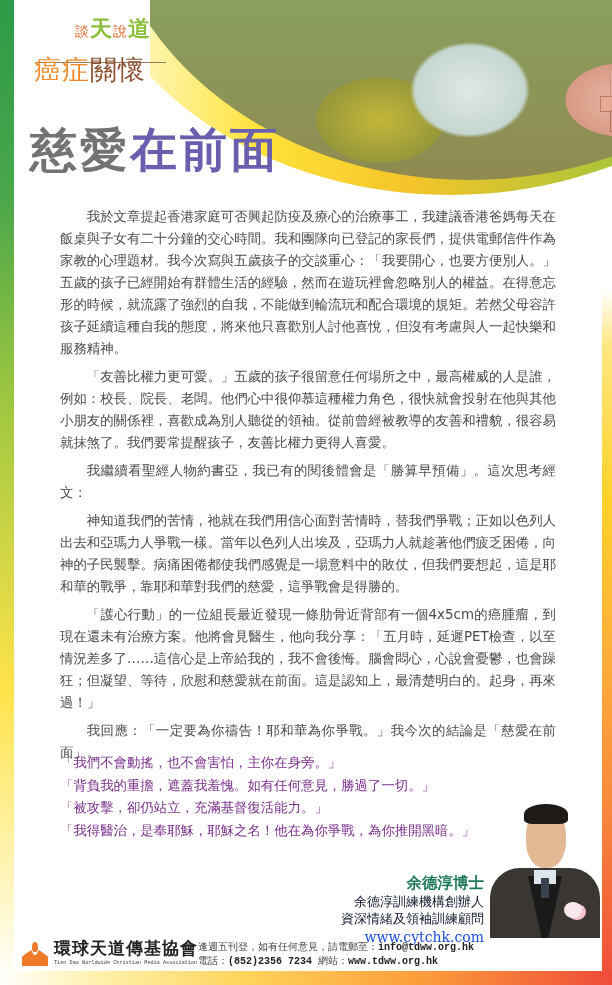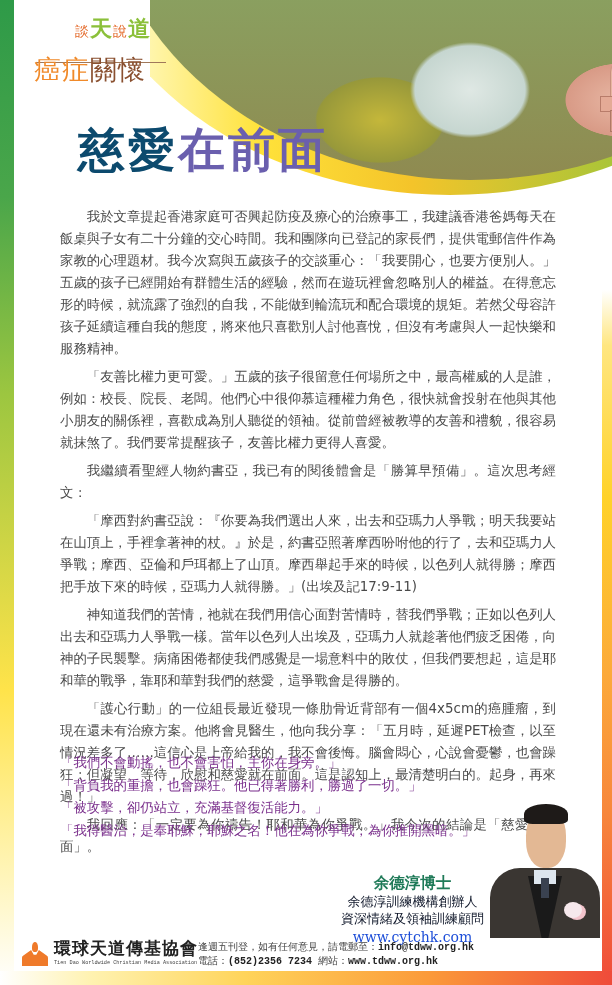--- a/index.html
+++ b/index.html
@@ -35,21 +35,21 @@
   .column-tag { position:absolute; left:34px; top:12px; width:130px; height:85px; }
   .tag-top { position:absolute; left:30px; top:2px; font-size:22px; font-weight:bold; color:#8bc03a;
     font-family:"DejaVu Serif", serif; letter-spacing:1px;margin-left:11px; }
   .tag-top .small { font-size:14px; color:#e46a2a; font-weight:normal; }
   .tag-line { position:absolute; left:2px; top:50px; width:130px; height:1px; background:#a0785a; }
   .tag-bottom { position:absolute; left:0; top:40px; font-size:27px; font-weight:normal; color:#8a5030;
     font-family:"DejaVu Serif", serif; letter-spacing:1px; }
   .tag-bottom .orange { color:#f08a2a; }
 
   .title { position:absolute; left:30px; top:120px; font-size:47px; font-weight:bold; letter-spacing:3px; line-height:60px; }
-  .title .pink { color:#0c4a6e;margin-left:48px; }
+  .title .pink { color:#737373; }
   .title .purple { color:#6a5fae; }
 
   
   .article { position:absolute; left:60px; top:206px; width:496px; font-size:13.4px; line-height:22px; color:#4a4a4a; }
   .article p { margin:0 0 6px 0; text-indent:2em; text-align:justify; }
 
   .poem { position:absolute; left:60px; top:752px; font-size:13.4px; line-height:22.5px; color:#7a2f8c; }
   .poem .lead { font-weight:bold; color:#7a2f8c; }
   .poem .lead .q { color:#d82a7a; }
   .poem div { white-space:nowrap; }
@@ -58,21 +58,21 @@
   .author-photo { position:absolute; left:490px; top:798px; width:110px; height:140px; overflow:hidden; }
   .suit { position:absolute; left:0; top:70px; width:110px; height:80px; background:#3a3632; border-radius:30px 30px 0 0; }
   .sweater { position:absolute; left:38px; top:78px; width:34px; height:62px; background:#1a1a1a;
     clip-path:polygon(0 0,100% 0,60% 100%,40% 100%); }
   .shirt { position:absolute; left:44px; top:72px; width:22px; height:14px; background:#dde6ee; }
   .tie { position:absolute; left:51px; top:80px; width:8px; height:20px; background:#3a4250; }
   .head { position:absolute; left:36px; top:10px; width:40px; height:60px; background:#e3b894; border-radius:46% 46% 44% 44%; }
   .hair { position:absolute; left:34px; top:6px; width:44px; height:20px; background:#1e1a18; border-radius:50% 50% 20% 20%; }
   .flower { position:absolute; left:74px; top:104px; width:18px; height:16px; background:#f6e8ec; border-radius:50%; box-shadow:4px 2px 0 #f3c4cc; }
 
-  .author-info { position:absolute; right:128px; top:873px; text-align:center; color:#2a8a6a; font-family:"DejaVu Serif", serif; }
+  .author-info { position:absolute; right:128px; top:873px; text-align:right; color:#2a8a6a; font-family:"DejaVu Serif", serif; }
   .author-name { font-size:15.5px; font-weight:bold; color:#1f7a58; line-height:20px; }
   .author-role { font-size:13px; line-height:17px; color:#0f172a; }
   .author-web { font-size:14px; line-height:20px; color:#1d4ed8; }
 
   
   .footer { position:absolute; left:22px; top:940px; height:32px; width:440px;font-family:Liberation Mono, monospace; }
   .logo-icon { position:absolute; left:0; top:2px; width:26px; height:24px; }
   .logo-icon .body { position:absolute; left:0; top:8px; width:26px; height:16px; background:#ef7a2a; border-radius:8px 8px 0 0;
     clip-path:polygon(0 40%,35% 0,45% 30%,55% 30%,65% 0,100% 40%,100% 100%,0 100%); }
   .logo-icon .flame { position:absolute; left:10px; top:0; width:6px; height:10px; background:#ef7a2a; border-radius:50% 50% 40% 40%; }
@@ -111,29 +111,28 @@
 </div>
 
 <h1 class="title" style="margin:0;">
   <span class="pink">慈愛</span><span class="purple">在前面</span>
 </h1>
 
 <div class="article">
   <p>我於文章提起香港家庭可否興起防疫及療心的治療事工，我建議香港爸媽每天在飯桌與子女有二十分鐘的交心時間。我和團隊向已登記的家長們，提供電郵信件作為家教的心理題材。我今次寫與五歲孩子的交談重心：「我要開心，也要方便別人。」五歲的孩子已經開始有群體生活的經驗，然而在遊玩裡會忽略別人的權益。在得意忘形的時候，就流露了強烈的自我，不能做到輪流玩和配合環境的規矩。若然父母容許孩子延續這種自我的態度，將來他只喜歡別人討他喜悅，但沒有考慮與人一起快樂和服務精神。</p>
   <p>「友善比權力更可愛。」五歲的孩子很留意任何場所之中，最高權威的人是誰，例如：校長、院長、老闆。他們心中很仰慕這種權力角色，很快就會投射在他與其他小朋友的關係裡，喜歡成為別人聽從的領袖。從前曾經被教導的友善和禮貌，很容易就抹煞了。我們要常提醒孩子，友善比權力更得人喜愛。</p>
   <p>我繼續看聖經人物約書亞，我已有的閱後體會是「勝算早預備」。這次思考經文：</p>
-  <p>「摩西對約書亞說：『你要為我們選出人來，出去和亞瑪力人爭戰；明天我要站在山頂上，手裡拿著神的杖。』於是，約書亞照著摩西吩咐他的行了，去和亞瑪力人爭戰；摩西、亞倫和戶珥都上了山頂。摩西舉起手來的時候，以色列人就得勝；摩西把手放下來的時候，亞瑪力人就得勝。」(出埃及記17:9-11)</p>
   <p>神知道我們的苦情，祂就在我們用信心面對苦情時，替我們爭戰；正如以色列人出去和亞瑪力人爭戰一樣。當年以色列人出埃及，亞瑪力人就趁著他們疲乏困倦，向神的子民襲擊。病痛困倦都使我們感覺是一場意料中的敗仗，但我們要想起，這是耶和華的戰爭，靠耶和華對我們的慈愛，這爭戰會是得勝的。</p>
   <p>「護心行動」的一位組長最近發現一條肋骨近背部有一個4x5cm的癌腫瘤，到現在還未有治療方案。他將會見醫生，他向我分享：「五月時，延遲PET檢查，以至情況差多了……這信心是上帝給我的，我不會後悔。腦會悶心，心說會憂鬱，也會躁狂；但凝望、等待，欣慰和慈愛就在前面。這是認知上，最清楚明白的。起身，再來過！」</p>
   <p>我回應：「一定要為你禱告！耶和華為你爭戰。」我今次的結論是「慈愛在前面」。</p>
 </div>
 
 <div class="poem">
   <div>「我們不會動搖，也不會害怕，主你在身旁。」</div>
-  <div>「背負我的重擔，也會躁狂。他已得著勝利，勝過了一切。」</div>
+  <div>「背負我的重擔，遮蓋我羞愧。如有任何意見，勝過了一切。」</div>
   <div>「被攻擊，卻仍站立，充滿基督復活能力。」</div>
   <div>「我得醫治，是奉耶穌，耶穌之名！他在為你爭戰，為你推開黑暗。」</div>
 </div>
 
 <div class="author-photo">
   <div class="suit"></div>
   <div class="sweater"></div>
   <div class="shirt"></div>
   <div class="tie"></div>
   <div class="head"></div>

